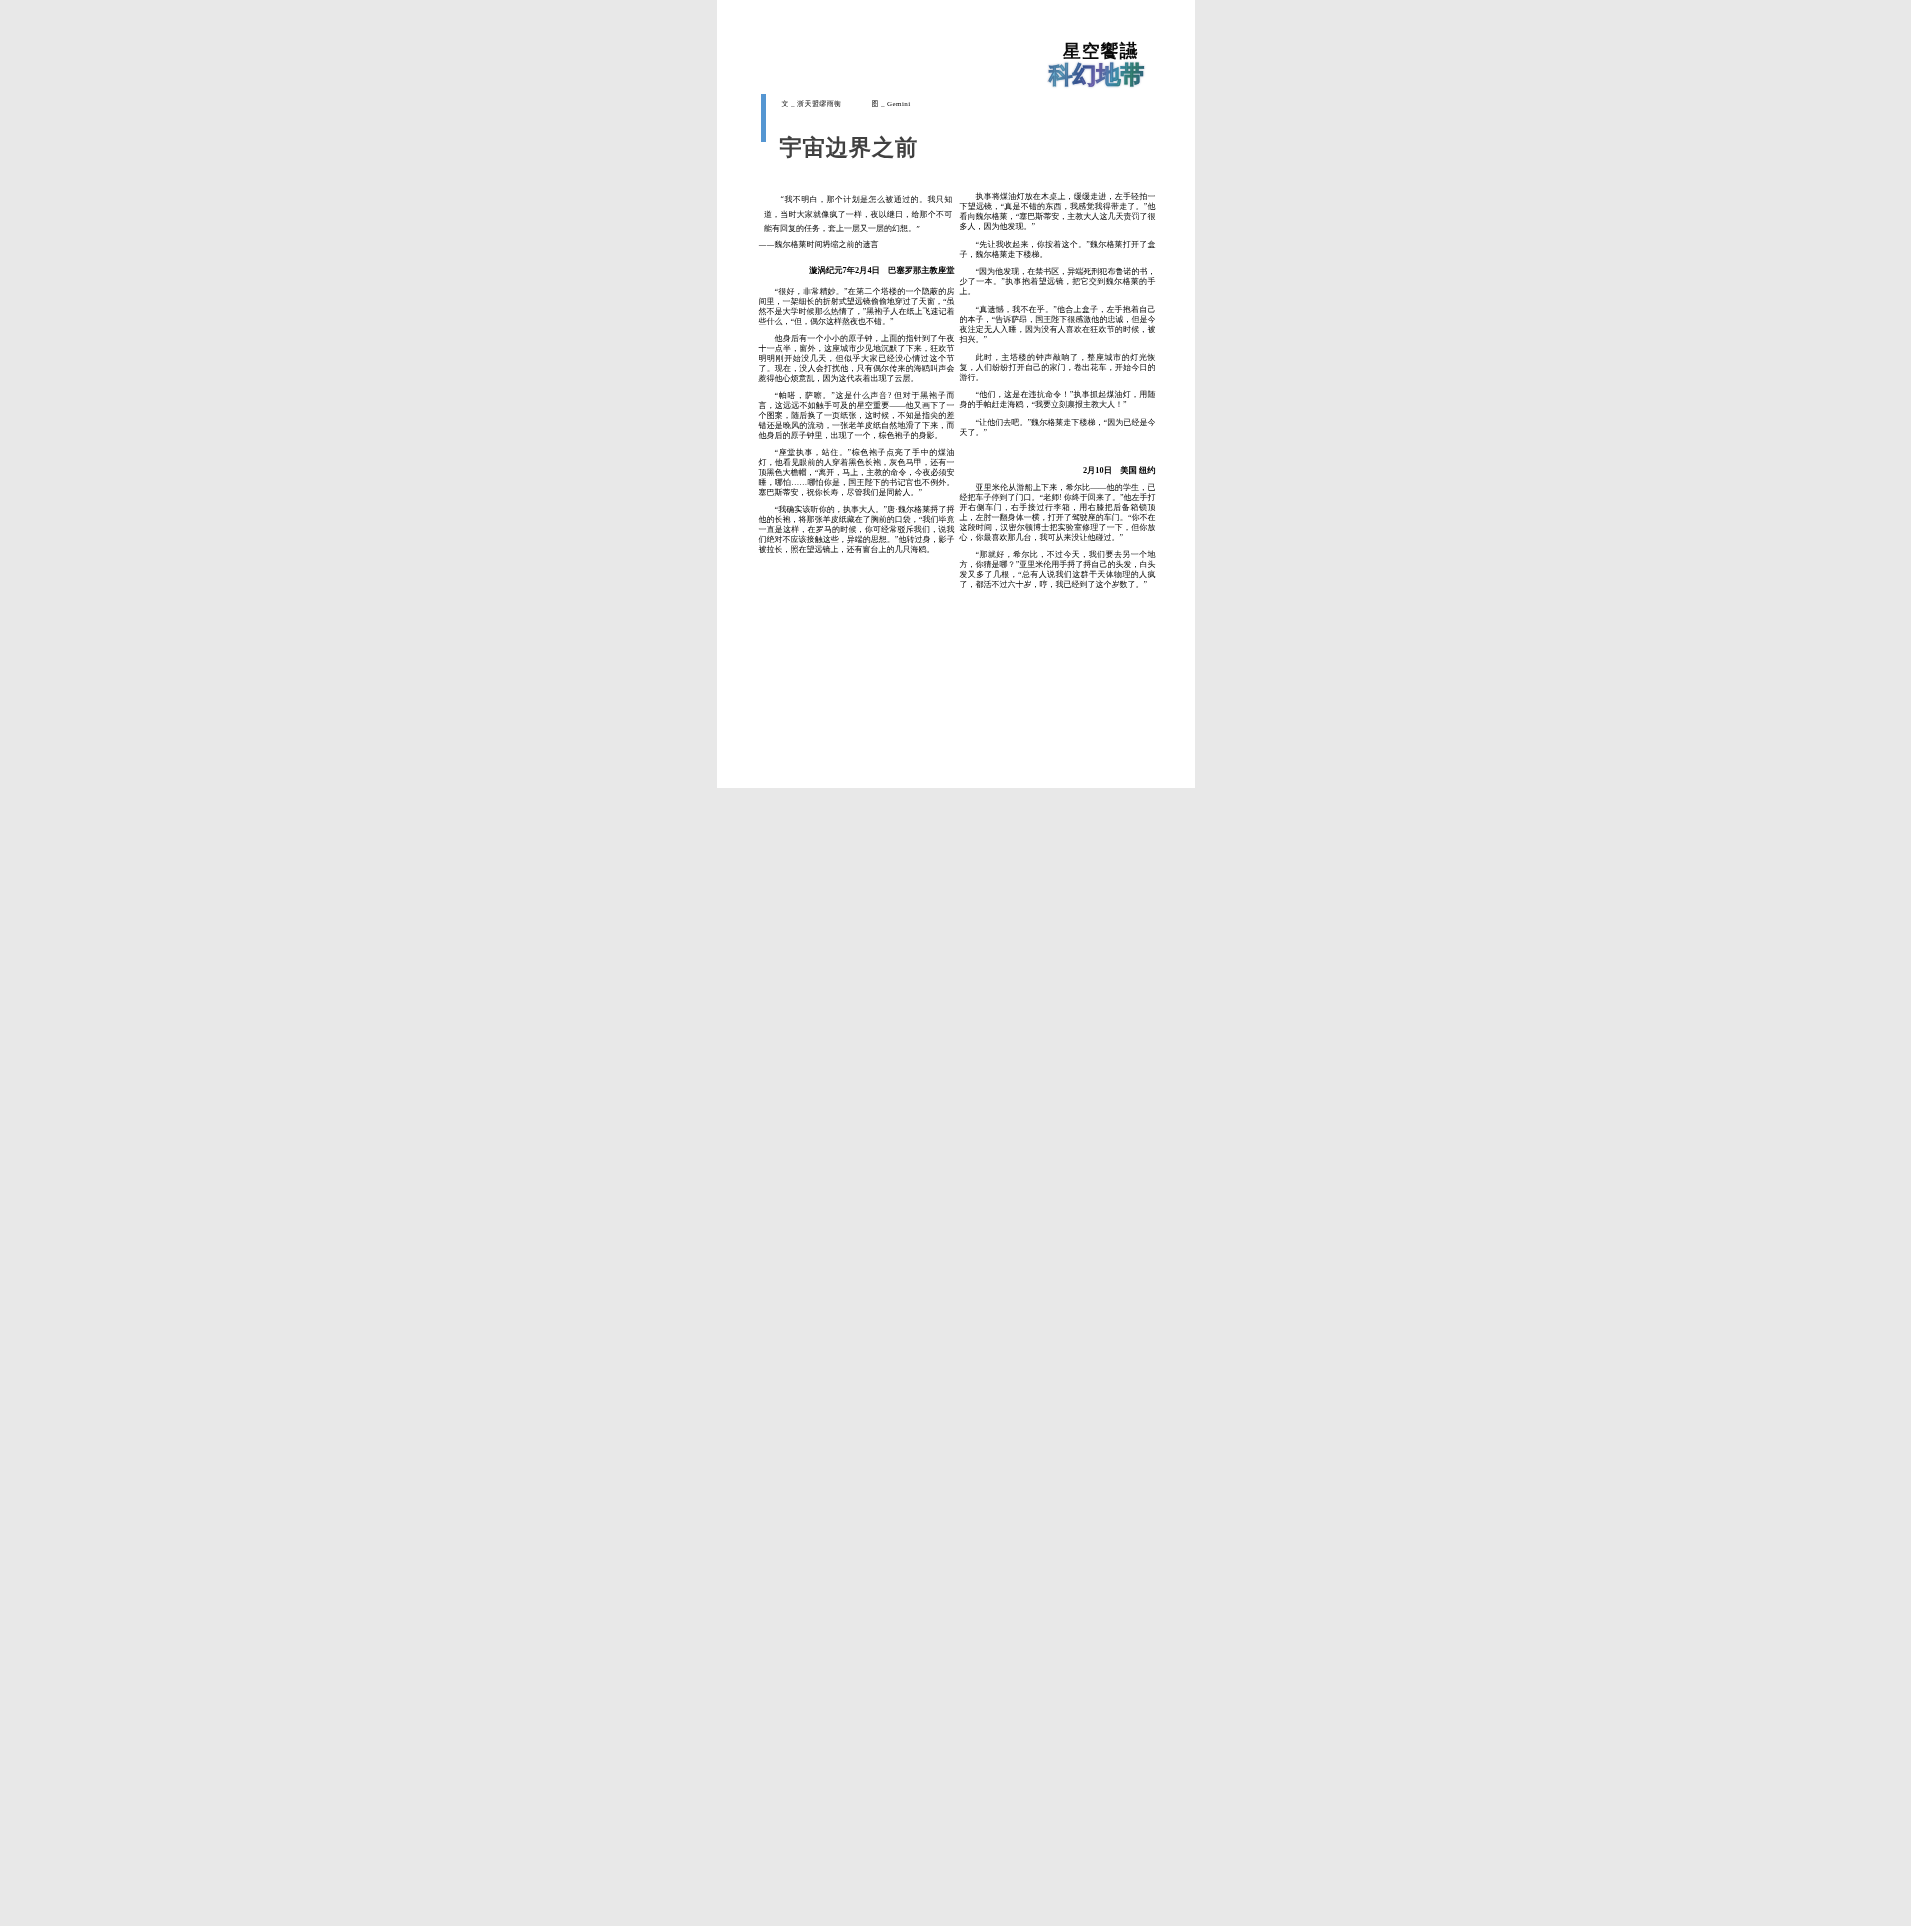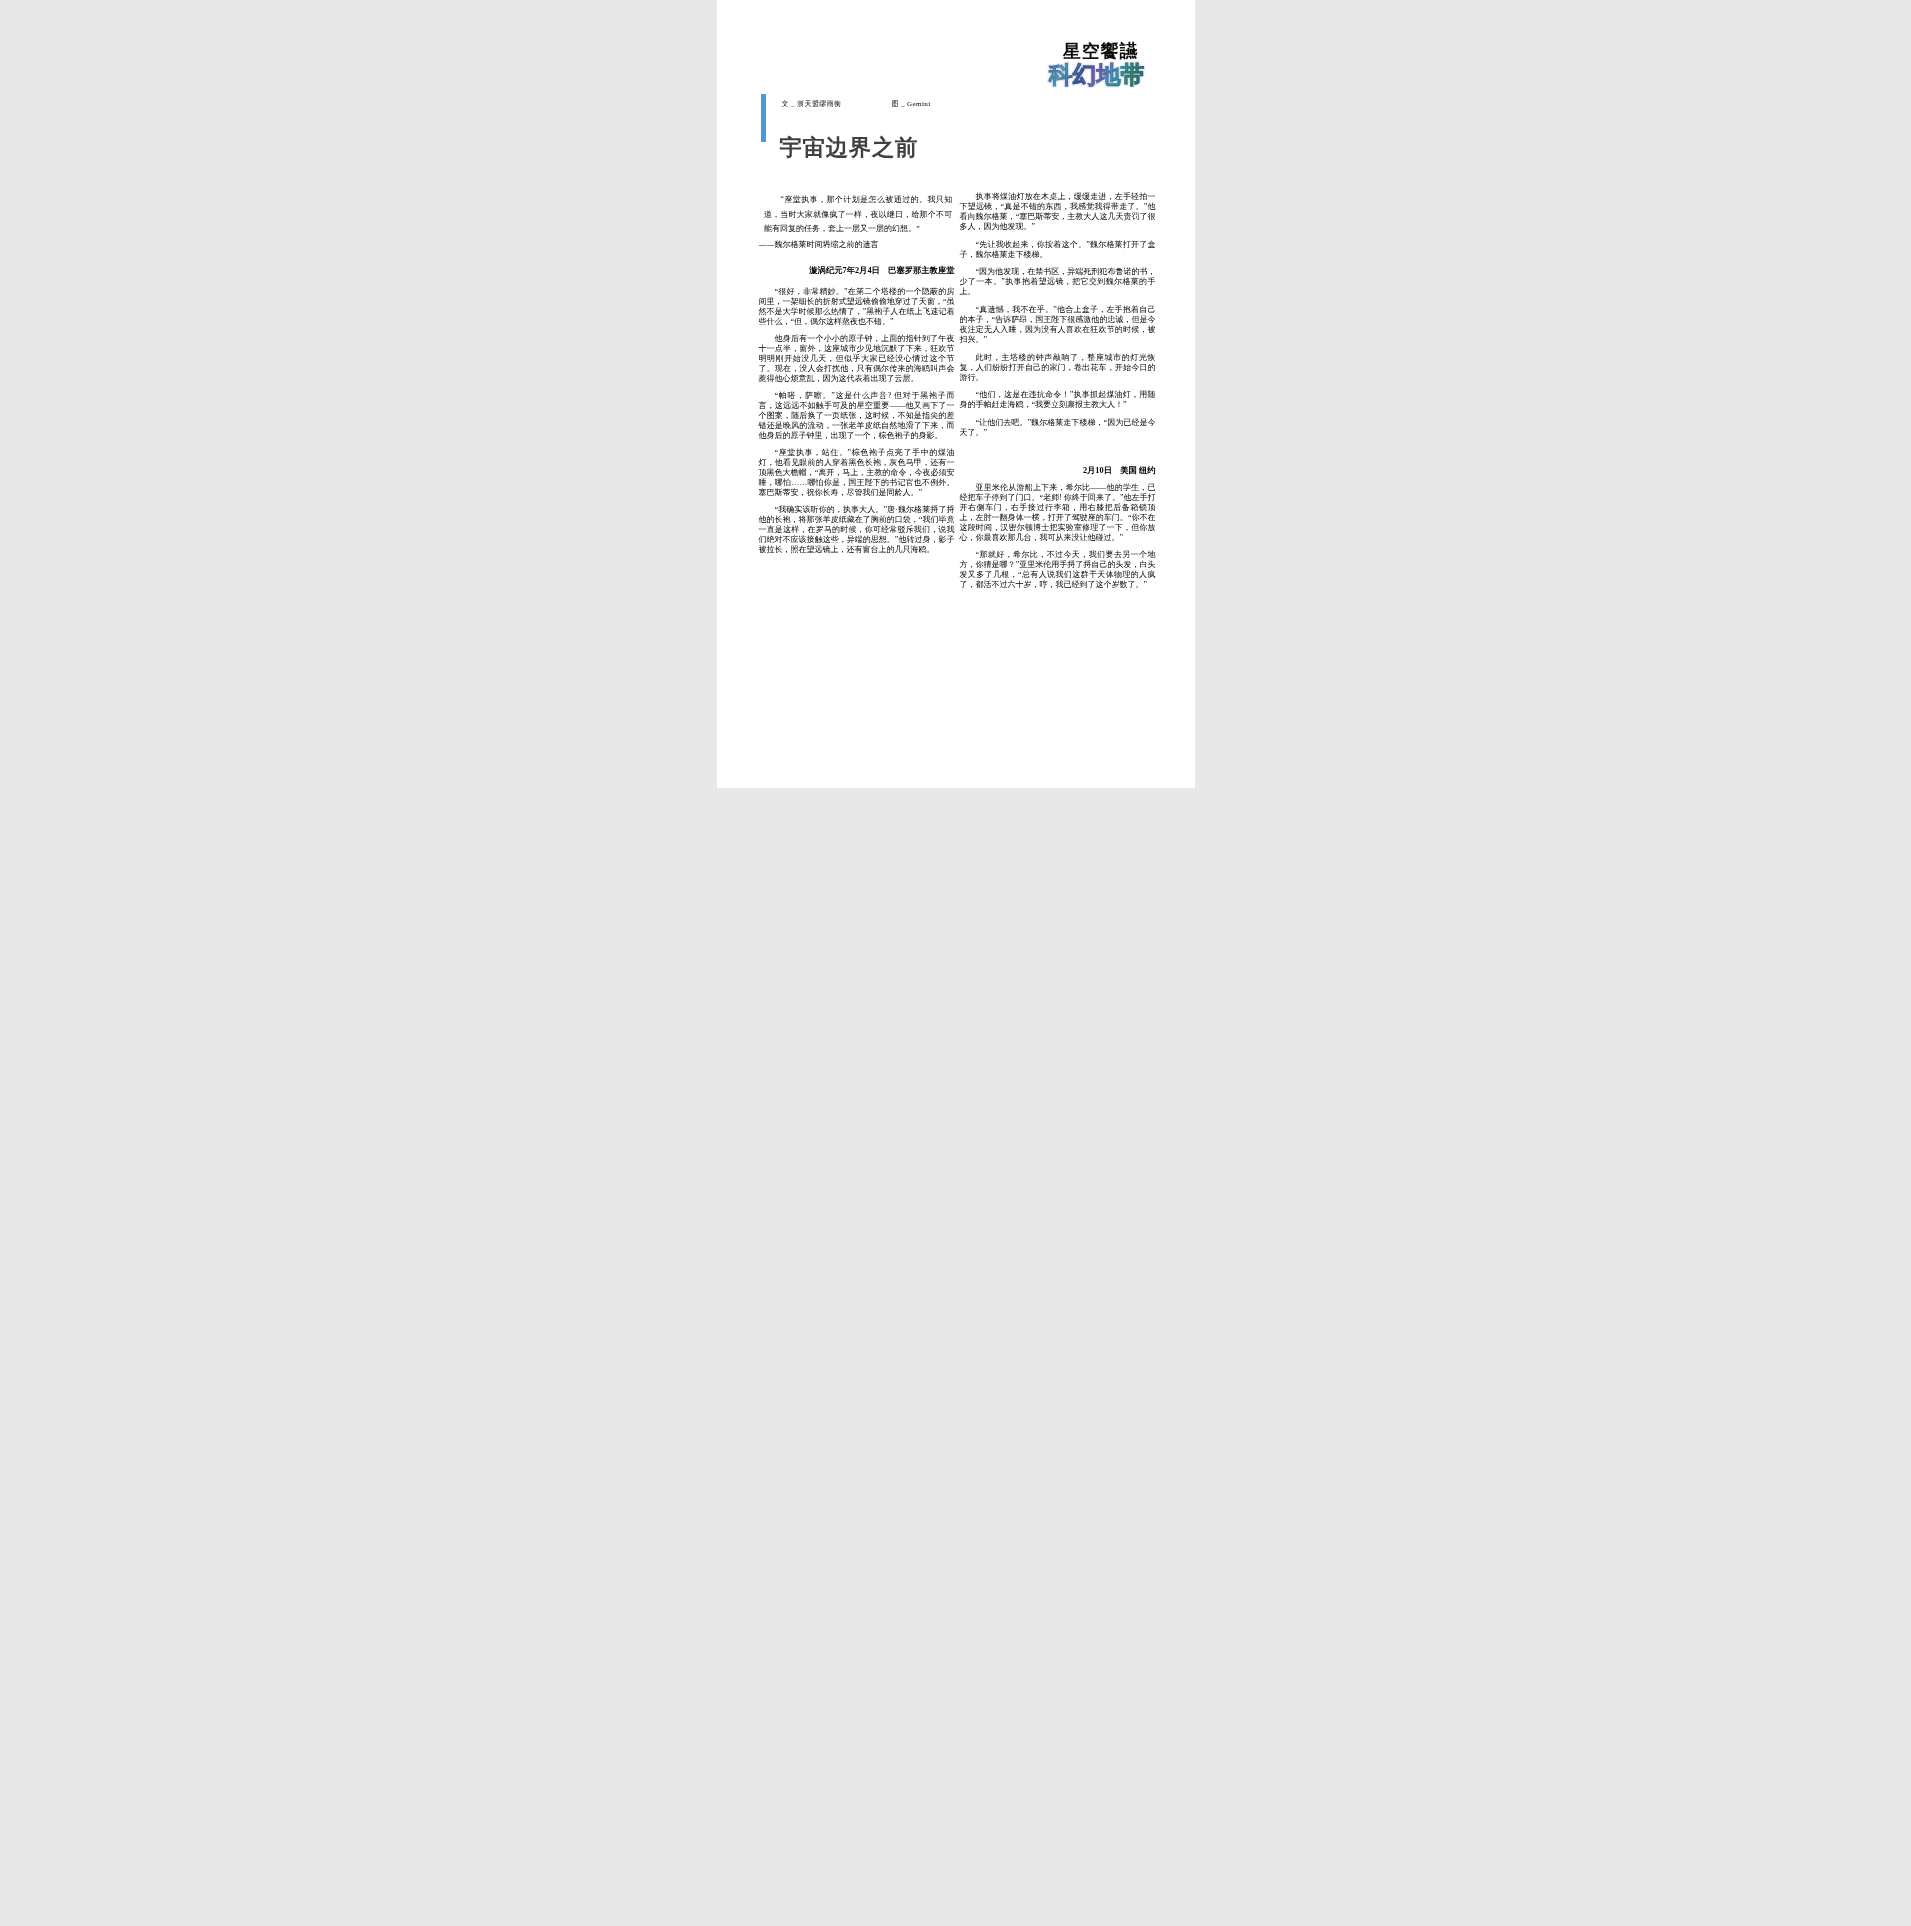--- a/index.html
+++ b/index.html
@@ -28,21 +28,21 @@
     -webkit-background-clip:text; background-clip:text; color:transparent;
     -webkit-text-stroke:0.6px rgba(28,48,92,0.45);
     filter:drop-shadow(0 0.8px 0.8px rgba(40,60,110,0.35));
   }
   
   .accent-bar {
     position:absolute; left:44px; top:94px;
     width:5.4px; height:48px; background:#5596d2;
   }
   .byline { position:absolute; left:65px; top:99px; width:216px; font-size:7px; letter-spacing:0.4px; white-space:nowrap; }
-  .byline .art { position:absolute; left:110px; top:0; }
+  .byline .art { position:absolute; left:90px; top:0; }
   .article-title {
     position:absolute; left:63px; top:118px;
     font-size:22.3px; font-weight:700; letter-spacing:0.8px;
     color:#404040; white-space:nowrap;
   }
   
   .col { position:absolute; font-size:8px; }
   .col-left  { left:42px; top:193px; width:196px; }
   .col-right { left:243px; top:192px; width:196px; }
 
@@ -79,21 +79,21 @@
   <div class="logo3d">科幻地带</div>
 
   <div class="accent-bar"></div>
   <div class="byline">
     <span class="text">文 _ 浙天盟缪雨衡</span>
     <span class="art">图 _ Gemini</span>
   </div>
   <h1 class="article-title">宇宙边界之前</h1>
 
   <div class="col col-left">
-    <div class="epigraph">“座堂执事，那个计划是怎么被通过的。我只知道，当时大家就像疯了一样，夜以继日，给那个不可能有回复的任务，套上一层又一层的幻想。”</div>
+    <div class="epigraph">“我不明白，那个计划是怎么被通过的。我只知道，当时大家就像疯了一样，夜以继日，给那个不可能有回复的任务，套上一层又一层的幻想。”</div>
     <div class="epigraph-attribution">——魏尔格莱时间坍缩之前的遗言</div>
     <h2 class="section-heading">漩涡纪元7年2月4日　巴塞罗那主教座堂</h2>
     <p class="story">“很好，非常精妙。”在第二个塔楼的一个隐蔽的房间里，一架细长的折射式望远镜偷偷地穿过了天窗，“虽然不是大学时候那么热情了，”黑袍子人在纸上飞速记着些什么，“但，偶尔这样熬夜也不错。”</p>
     <p class="story">他身后有一个小小的原子钟，上面的指针到了午夜十一点半，窗外，这座城市少见地沉默了下来，狂欢节明明刚开始没几天，但似乎大家已经没心情过这个节了。现在，没人会打扰他，只有偶尔传来的海鸥叫声会惹得他心烦意乱，因为这代表着出现了云层。</p>
     <p class="story">“帕嗒，萨嚓。”这是什么声音? 但对于黑袍子而言，这远远不如触手可及的星空重要——他又画下了一个图案，随后换了一页纸张，这时候，不知是指尖的差错还是晚风的流动，一张老羊皮纸自然地滑了下来，而他身后的原子钟里，出现了一个，棕色袍子的身影。</p>
     <p class="story">“座堂执事，站住。”棕色袍子点亮了手中的煤油灯，他看见眼前的人穿着黑色长袍，灰色马甲，还有一顶黑色大檐帽，“离开，马上，主教的命令，今夜必须安睡，哪怕……哪怕你是，国王陛下的书记官也不例外。塞巴斯蒂安，祝你长寿，尽管我们是同龄人。”</p>
     <p class="story">“我确实该听你的，执事大人。”唐·魏尔格莱捋了捋他的长袍，将那张羊皮纸藏在了胸前的口袋，“我们毕竟一直是这样，在罗马的时候，你可经常驳斥我们，说我们绝对不应该接触这些，异端的思想。”他转过身，影子被拉长，照在望远镜上，还有窗台上的几只海鸥。</p>
   </div>
 
   <div class="col col-right">

